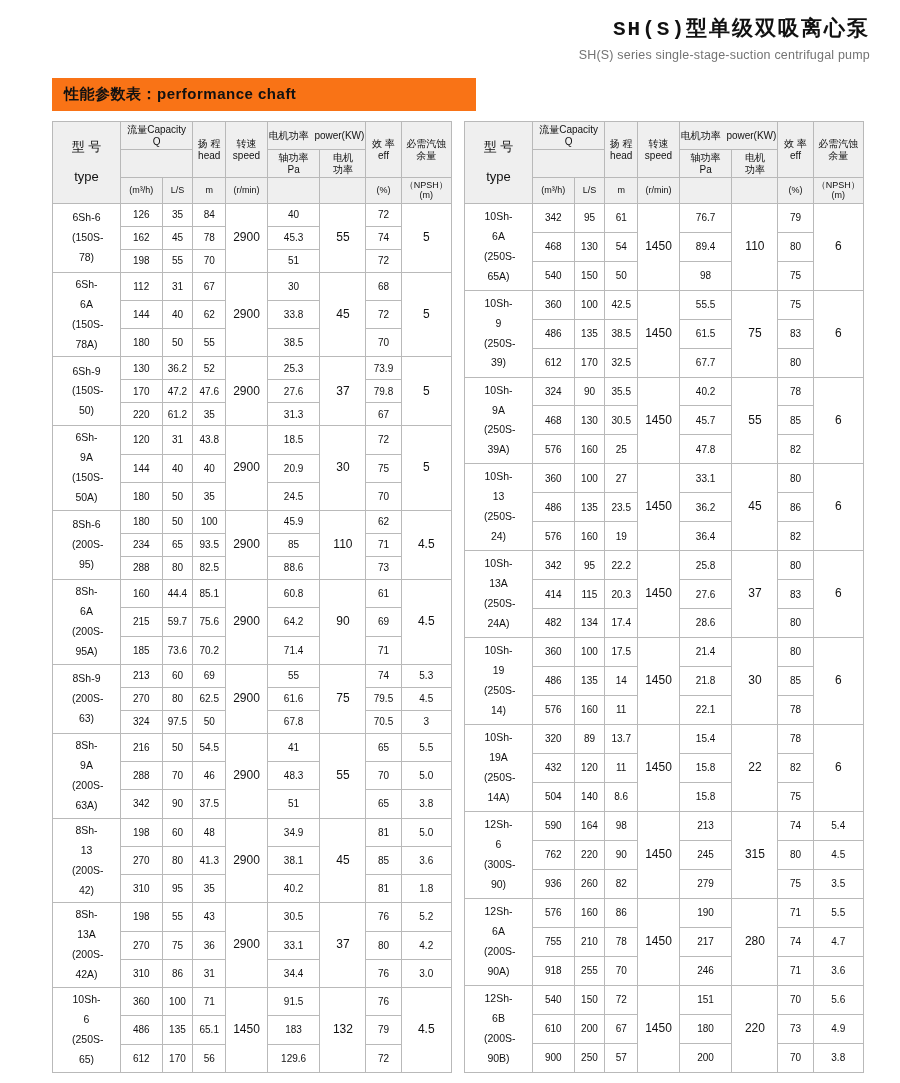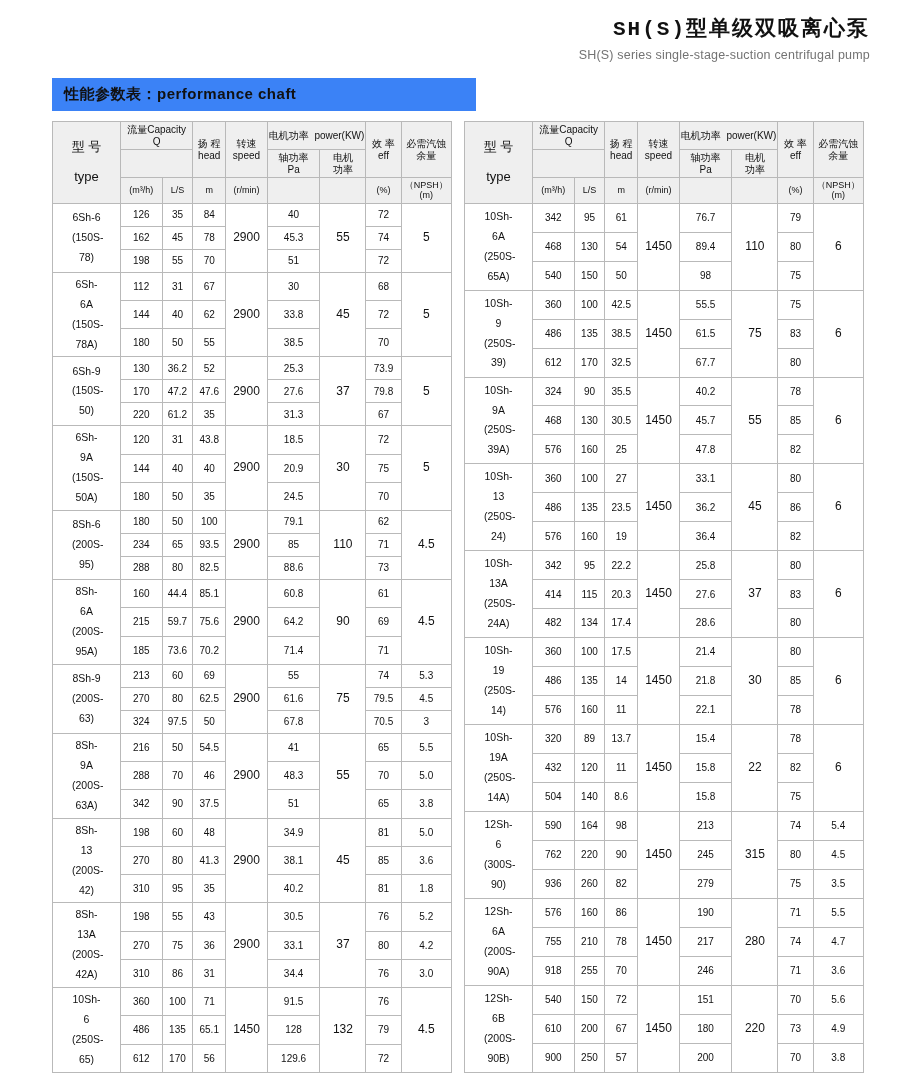--- a/index.html
+++ b/index.html
@@ -24,21 +24,21 @@
   }
   .title-en{
     font-size:12.5px;
     color:#737373;
     margin-top:6px;
     letter-spacing:.2px;
   }
   .section-bar{
     margin:16px 0 0 52px;
     width:400px;
-    background:#3b82f6;
+    background:#f97316;
     padding:7px 12px;
     font-size:15px;
     font-weight:bold;
     color:#111;
     letter-spacing:.5px;
   }
   .tables{
     display:flex;
     gap:12px;
     padding:10px 28px 0 52px;
@@ -229,21 +229,21 @@
           <td class="datacell">35</td>
           <td class="datacell">24.5</td>
           <td class="datacell">70</td>
         </tr>
         <tr class="rowgrp grpline">
           <td rowspan="3" class="typecell">8Sh-6<br>(200S-95)</td>
           <td class="datacell">180</td>
           <td class="datacell">50</td>
           <td class="datacell">100</td>
           <td rowspan="3" class="spanmid">2900</td>
-          <td class="datacell">79.1</td>
+          <td class="datacell">45.9</td>
           <td rowspan="3" class="spanmid">110</td>
           <td class="datacell">62</td>
           <td rowspan="3" class="spanmid">4.5</td>
         </tr>
         <tr class="rowgrp">
           <td class="datacell">234</td>
           <td class="datacell">65</td>
           <td class="datacell">93.5</td>
           <td class="datacell">85</td>
           <td class="datacell">71</td>
@@ -396,21 +396,21 @@
           <td rowspan="3" class="spanmid">1450</td>
           <td class="datacell">91.5</td>
           <td rowspan="3" class="spanmid">132</td>
           <td class="datacell">76</td>
           <td rowspan="3" class="spanmid">4.5</td>
         </tr>
         <tr class="rowgrp">
           <td class="datacell">486</td>
           <td class="datacell">135</td>
           <td class="datacell">65.1</td>
-          <td class="datacell">128</td>
+          <td class="datacell">183</td>
           <td class="datacell">79</td>
         </tr>
         <tr class="rowgrp">
           <td class="datacell">612</td>
           <td class="datacell">170</td>
           <td class="datacell">56</td>
           <td class="datacell">129.6</td>
           <td class="datacell">72</td>
         </tr>
       </tbody>

